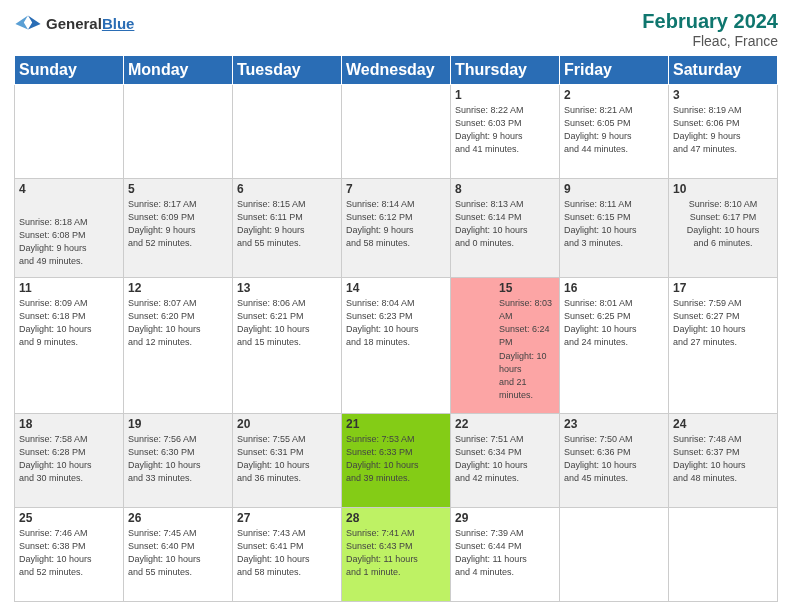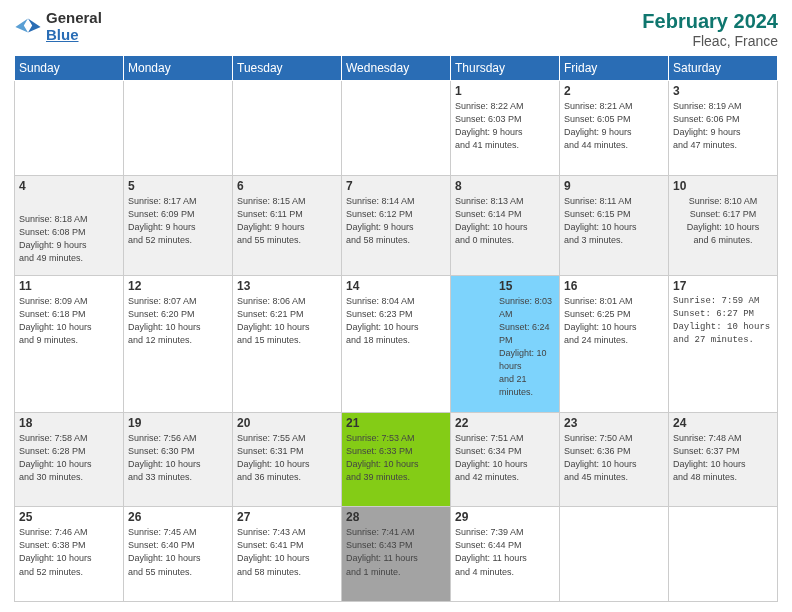--- a/index.html
+++ b/index.html
@@ -23,21 +23,21 @@
       align-items: flex-start;
       margin-bottom: 6px;
     }
     .logo {
       display: flex;
       align-items: center;
       gap: 4px;
     }
     .logo-text {
       display: flex;
-      flex-direction: column;
+      flex-direction: row;
       line-height: 1.1;
     }
     .logo-general {
       font-size: 15px;
       font-weight: bold;
       color: #333;
     }
     .logo-blue {
       font-size: 15px;
       font-weight: bold;
@@ -62,22 +62,22 @@
     }
     .calendar {
       flex: 1;
       border-collapse: collapse;
       width: 100%;
       table-layout: fixed;
     }
     .calendar th {
       background: #2a6db5;
       color: #fff;
-      font-size: 12px;
-      font-weight: normal;
+      font-size: 16px;
+      font-weight: bold;
       padding: 5px 4px;
       text-align: left;
       border: 1px solid #fff;
     }
     .calendar td {
       vertical-align: top;
       border: 1px solid #ccc;
       padding: 3px 4px;
       font-size: 9.5px;
       color: #333;
@@ -241,37 +241,37 @@
 Daylight: 10 hours
 and 15 minutes.</div>
           </td>
           <td style="background: rgb(255, 255, 255);">
             <span class="day-num">14</span>
             <div class="day-info" style="white-space: pre-line;">Sunrise: 8:04 AM
 Sunset: 6:23 PM
 Daylight: 10 hours
 and 18 minutes.</div>
           </td>
-          <td style="background: #7dd3fc; padding-left: 48px;">
+          <td style="background: #fca5a5; padding-left: 48px;">
             <span class="day-num">15</span>
             <div class="day-info" style="white-space: pre-line;">Sunrise: 8:03 AM
 Sunset: 6:24 PM
 Daylight: 10 hours
 and 21 minutes.</div>
           </td>
           <td style="background: rgb(255, 255, 255);">
             <span class="day-num">16</span>
             <div class="day-info" style="white-space: pre-line;">Sunrise: 8:01 AM
 Sunset: 6:25 PM
 Daylight: 10 hours
 and 24 minutes.</div>
           </td>
           <td style="background: rgb(255, 255, 255);">
             <span class="day-num">17</span>
-            <div class="day-info" style="white-space: pre-line; font-family: Liberation Mono, monospace;">Sunrise: 7:59 AM
+            <div class="day-info" style="white-space: pre-line;">Sunrise: 7:59 AM
 Sunset: 6:27 PM
 Daylight: 10 hours
 and 27 minutes.</div>
           </td>
         </tr>
         <tr>
           <td style="background: rgb(240, 240, 240);">
             <span class="day-num">18</span>
             <div class="day-info" style="white-space: pre-line;">Sunrise: 7:58 AM
 Sunset: 6:28 PM
@@ -336,21 +336,21 @@
 Daylight: 10 hours
 and 55 minutes.</div>
           </td>
           <td style="background: rgb(255, 255, 255);">
             <span class="day-num">27</span>
             <div class="day-info" style="white-space: pre-line;">Sunrise: 7:43 AM
 Sunset: 6:41 PM
 Daylight: 10 hours
 and 58 minutes.</div>
           </td>
-          <td style="background: #a3a3a3; margin-left: 32px;">
+          <td style="background: #bef264; margin-left: 32px;">
             <span class="day-num">28</span>
             <div class="day-info" style="white-space: pre-line;">Sunrise: 7:41 AM
 Sunset: 6:43 PM
 Daylight: 11 hours
 and 1 minute.</div>
           </td>
           <td style="background: rgb(255, 255, 255);">
             <span class="day-num">29</span>
             <div class="day-info" style="white-space: pre-line;">Sunrise: 7:39 AM
 Sunset: 6:44 PM

